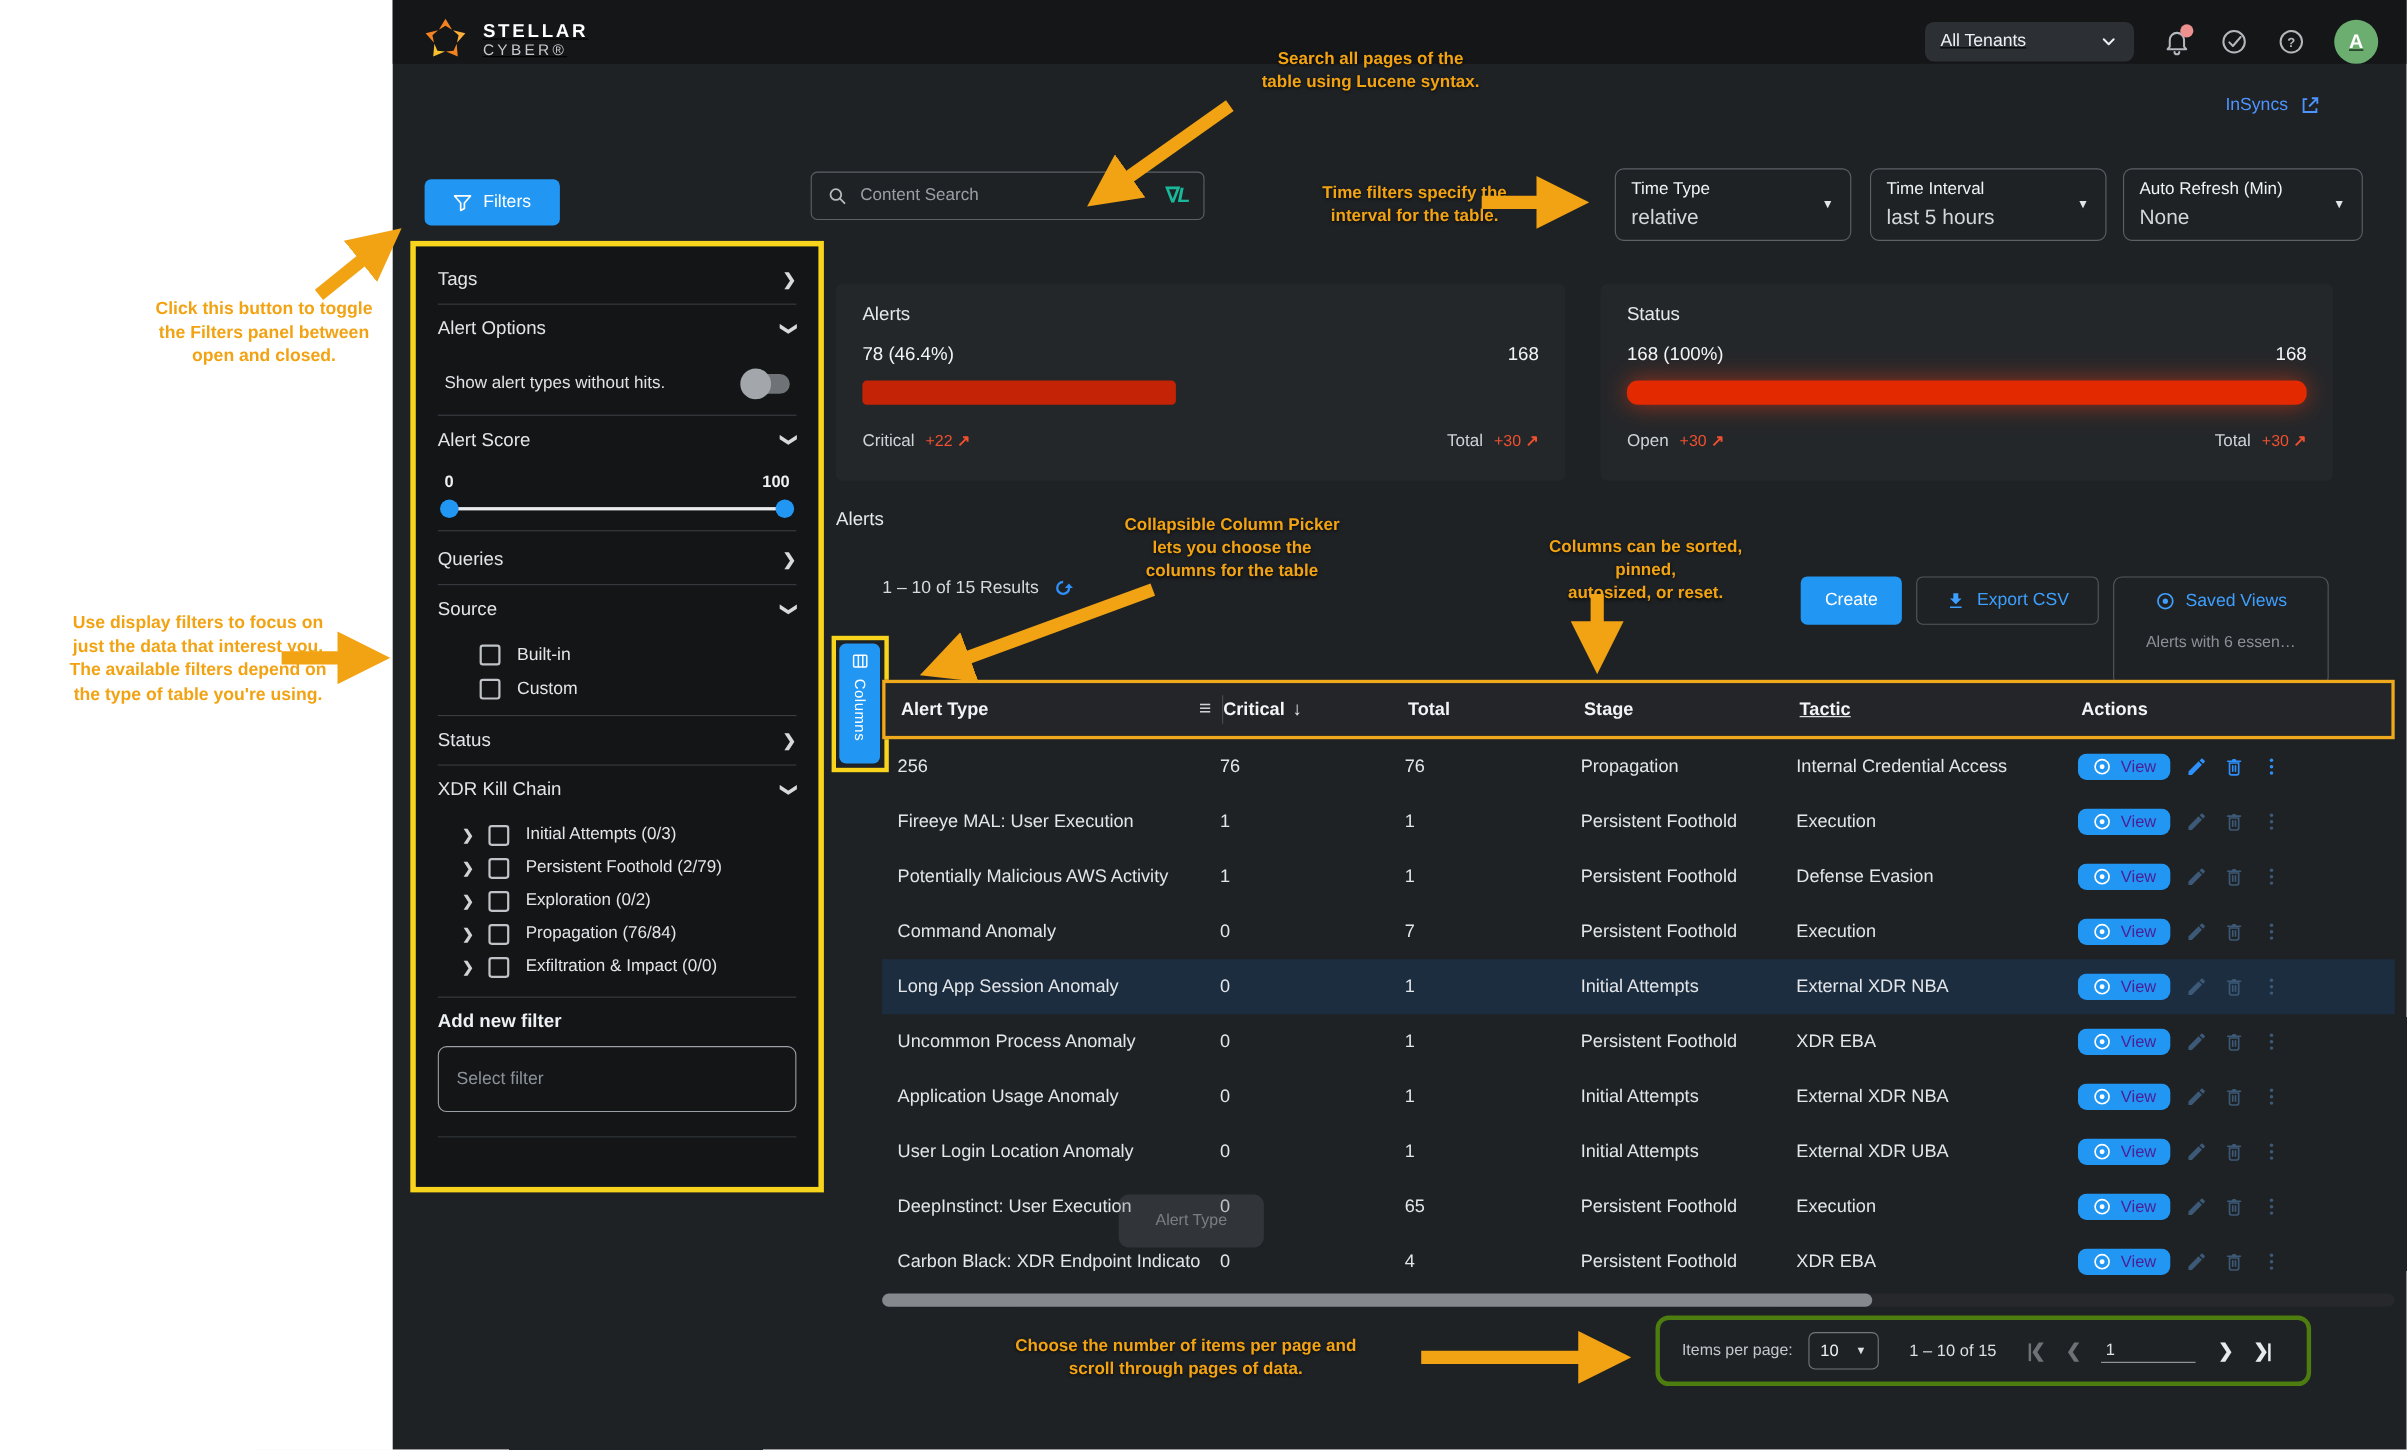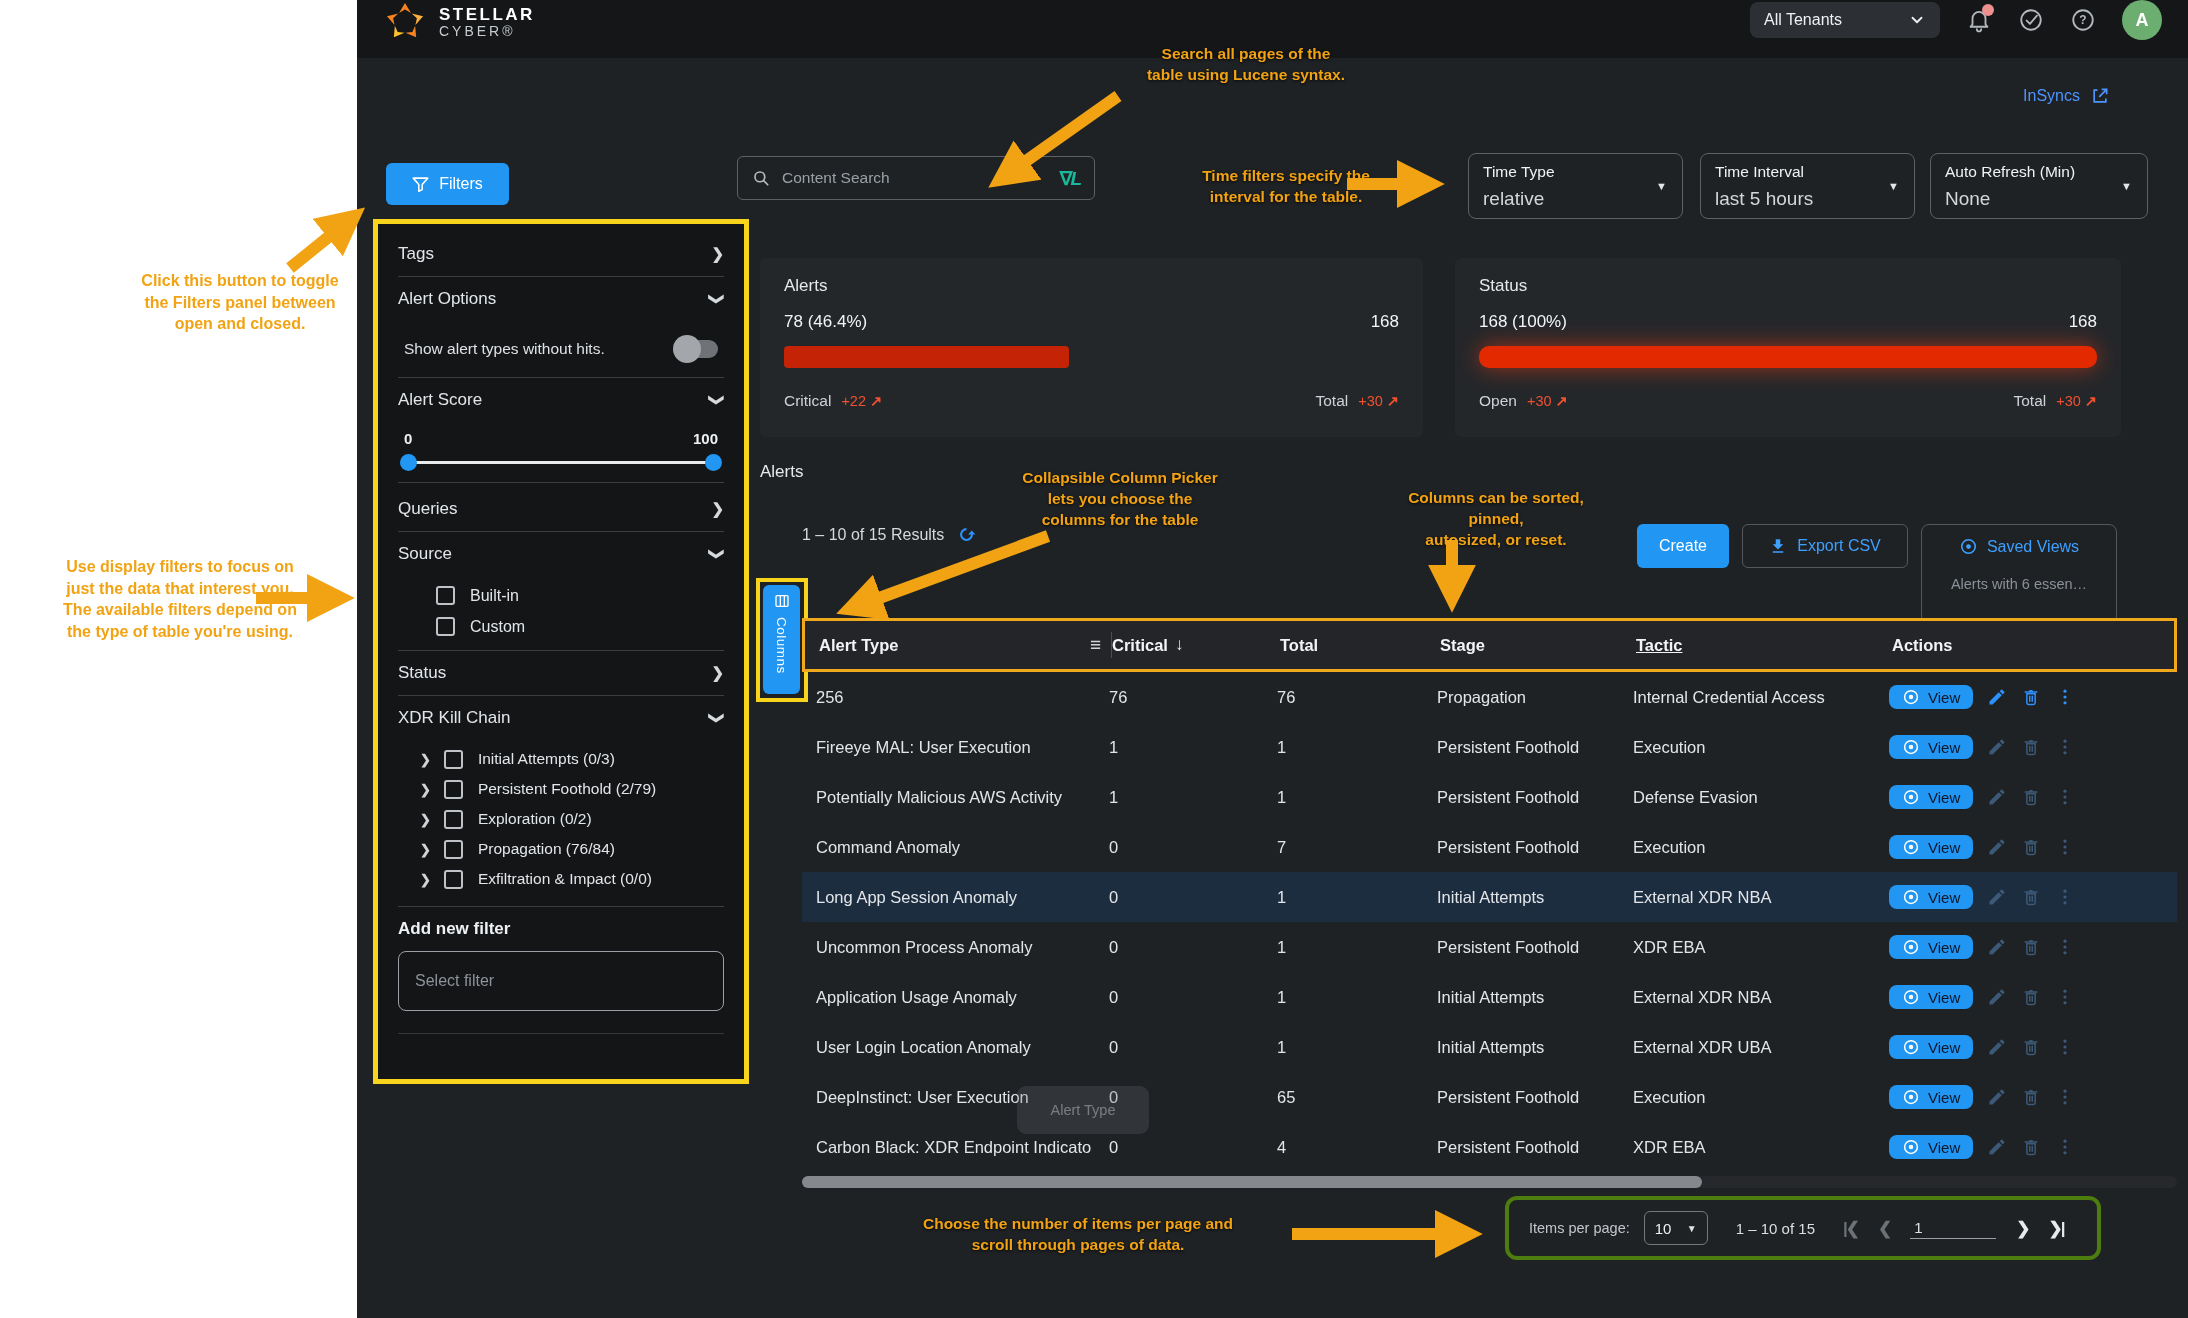--- a/index.html
+++ b/index.html
@@ -1,20 +1,20 @@
 <!DOCTYPE html>
 <html><head>
 <meta charset="utf-8">
 <style>
   html,body{margin:0;padding:0;background:#fff;font-family:"Liberation Sans",sans-serif;}
   #canvas{position:relative;width:2188px;height:1318px;background:#ffffff;overflow:hidden;}
 
   
   #app{position:absolute;left:357px;top:0;width:1831px;height:1318px;background:#1f2225;}
-  #topbar{position:absolute;left:0;top:0;right:0;height:58px;background:#141618;display:flex;align-items:flex-start;justify-content:space-between;padding:0 26px;box-sizing:border-box;}
+  #topbar{position:absolute;left:0;top:0;right:0;height:58px;background:#141618;display:flex;align-items:flex-end;justify-content:space-between;padding:0 26px;box-sizing:border-box;text-decoration:underline;}
   .brand{display:flex;align-items:center;gap:12px;}
   .brand-text{line-height:1.05;}
   .brand-l1{color:#ffffff;font-weight:bold;font-size:17px;letter-spacing:2.5px;}
   .brand-l2{color:#c7cbcf;font-size:14px;letter-spacing:3px;}
   .topbar-right{display:flex;align-items:center;gap:26px;}
   .tenant-pill{display:flex;align-items:center;justify-content:space-between;width:190px;height:36px;background:#2c2f33;border-radius:8px;padding:0 14px;box-sizing:border-box;color:#eef1f3;font-size:16px;cursor:pointer;}
   .tb-icon{width:26px;height:26px;color:#b4b8bc;position:relative;}
   .tb-icon svg{width:26px;height:26px;display:block;}
   .bell-dot{position:absolute;right:-2px;top:-3px;width:12px;height:12px;border-radius:50%;background:#ec9090;}
   .avatar{width:40px;height:40px;border-radius:50%;background:#6cae70;color:#fff;font-weight:bold;font-size:18px;display:flex;align-items:center;justify-content:center;}
@@ -95,21 +95,21 @@
   .hmenu{color:#cfd3d6;font-size:19px;font-weight:normal;margin-right:10px;cursor:pointer;}
   .hsep{width:1px;height:26px;background:#4a4e52;}
   .sort-arrow{font-weight:normal;font-size:17px;color:#e8eaec;}
   #tbody{position:relative;}
   .trow{display:flex;align-items:center;height:50px;color:#e3e6e9;font-size:16.5px;}
   .trow.hl{background:#1d2d40;}
   .c{flex:none;overflow:hidden;white-space:nowrap;}
   .c-type{width:307px;padding-left:14px;box-sizing:border-box;}
   .c-crit{width:168px;} .c-total{width:160px;} .c-stage{width:196px;} .c-tactic{width:256px;}
   .c-actions{flex:1;display:flex;align-items:center;gap:14px;}
-  .view-btn{height:24px;padding:0 13px;background:#2196f3;border:none;border-radius:8px;color:#0f172a;font-size:15px;display:flex;align-items:center;gap:8px;cursor:pointer;font-family:inherit;}
+  .view-btn{height:24px;padding:0 13px;background:#2196f3;border:none;border-radius:8px;color:#4c1d95;font-size:15px;display:flex;align-items:center;gap:8px;cursor:pointer;font-family:inherit;}
   .view-btn svg{width:18px;height:18px;}
   .act-icon{width:20px;height:20px;color:#3c5a77;cursor:pointer;}
   .trow.active .act-icon{color:#2e90fa;}
   .act-icon svg{width:20px;height:20px;display:block;}
   #hscroll{position:absolute;left:445px;top:1176px;width:1375px;height:12px;border-radius:6px;background:#26282b;}
   #hscroll .thumb{width:900px;height:12px;border-radius:6px;background:#85898d;cursor:pointer;}
   #ghost-tip{position:absolute;left:660px;top:1086px;width:132px;height:48px;border-radius:9px;background:rgba(98,102,107,.28);color:rgba(210,214,218,.45);font-size:14.5px;display:flex;align-items:center;justify-content:center;}
 
   
   #pagination{position:absolute;left:1148px;top:1196px;width:596px;height:64px;border:4px solid #4d7c0f;border-radius:12px;box-sizing:border-box;display:flex;align-items:center;padding:0 20px;gap:14px;background:#1f2225;}

